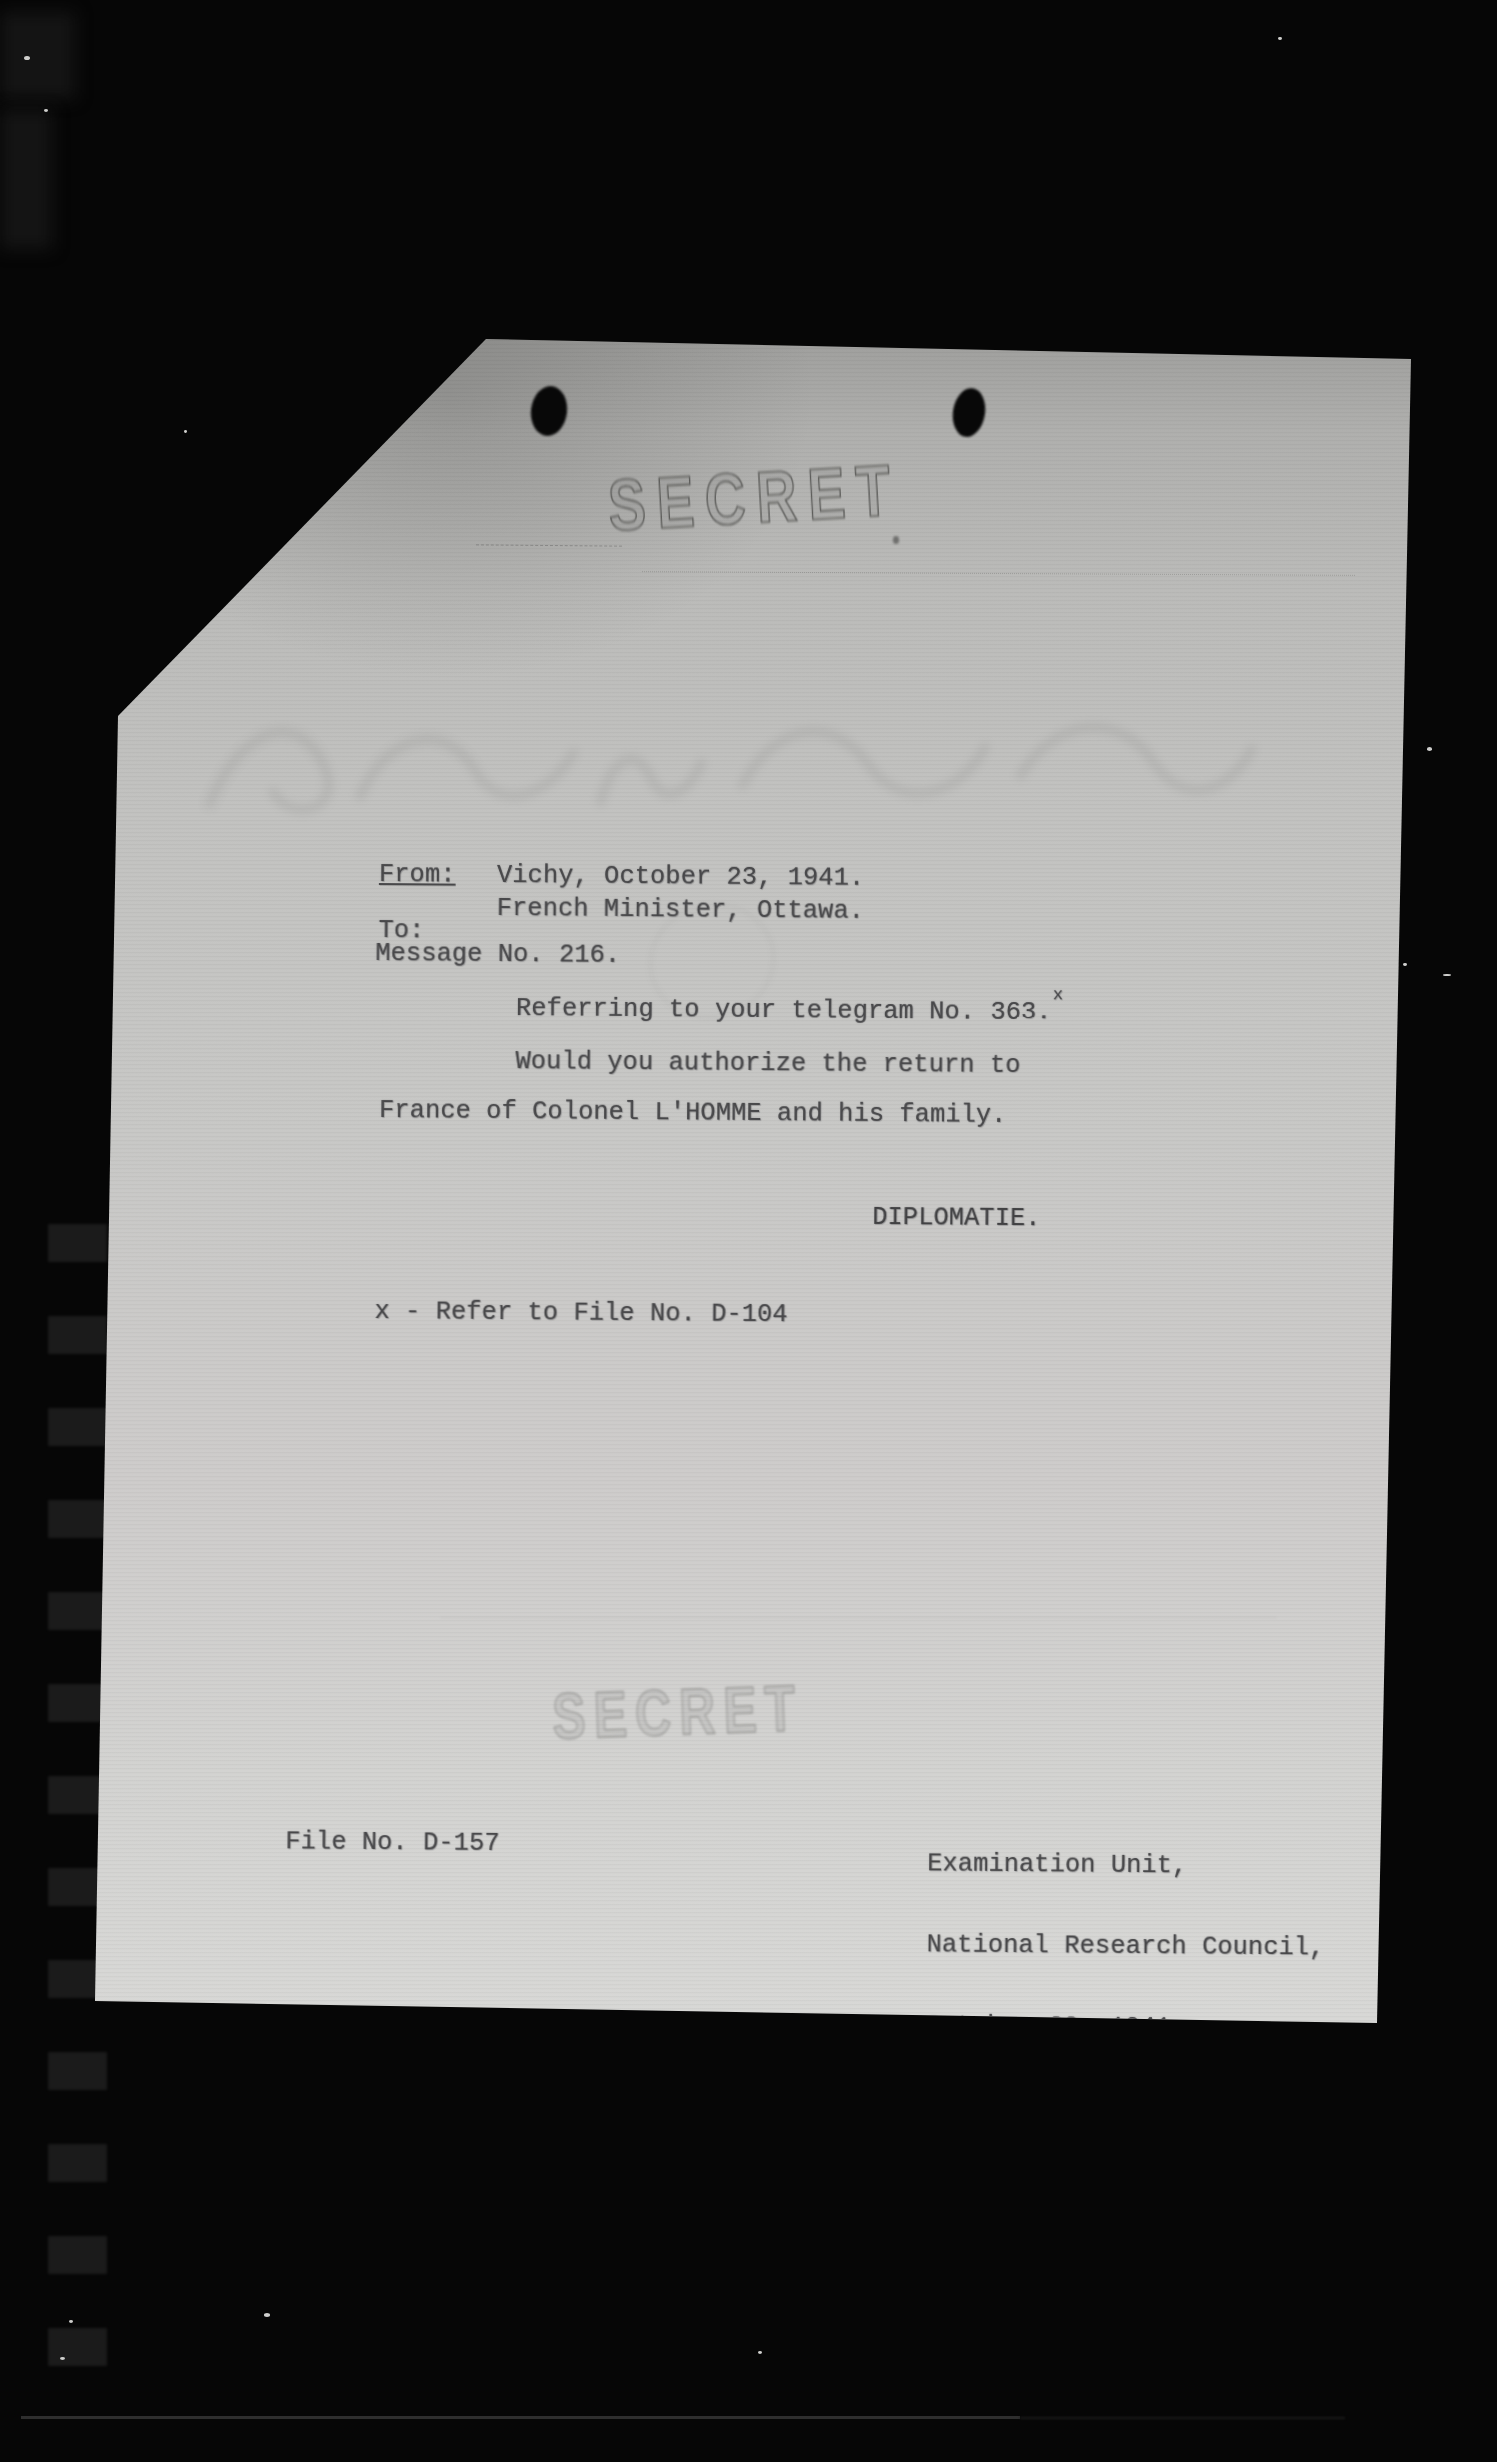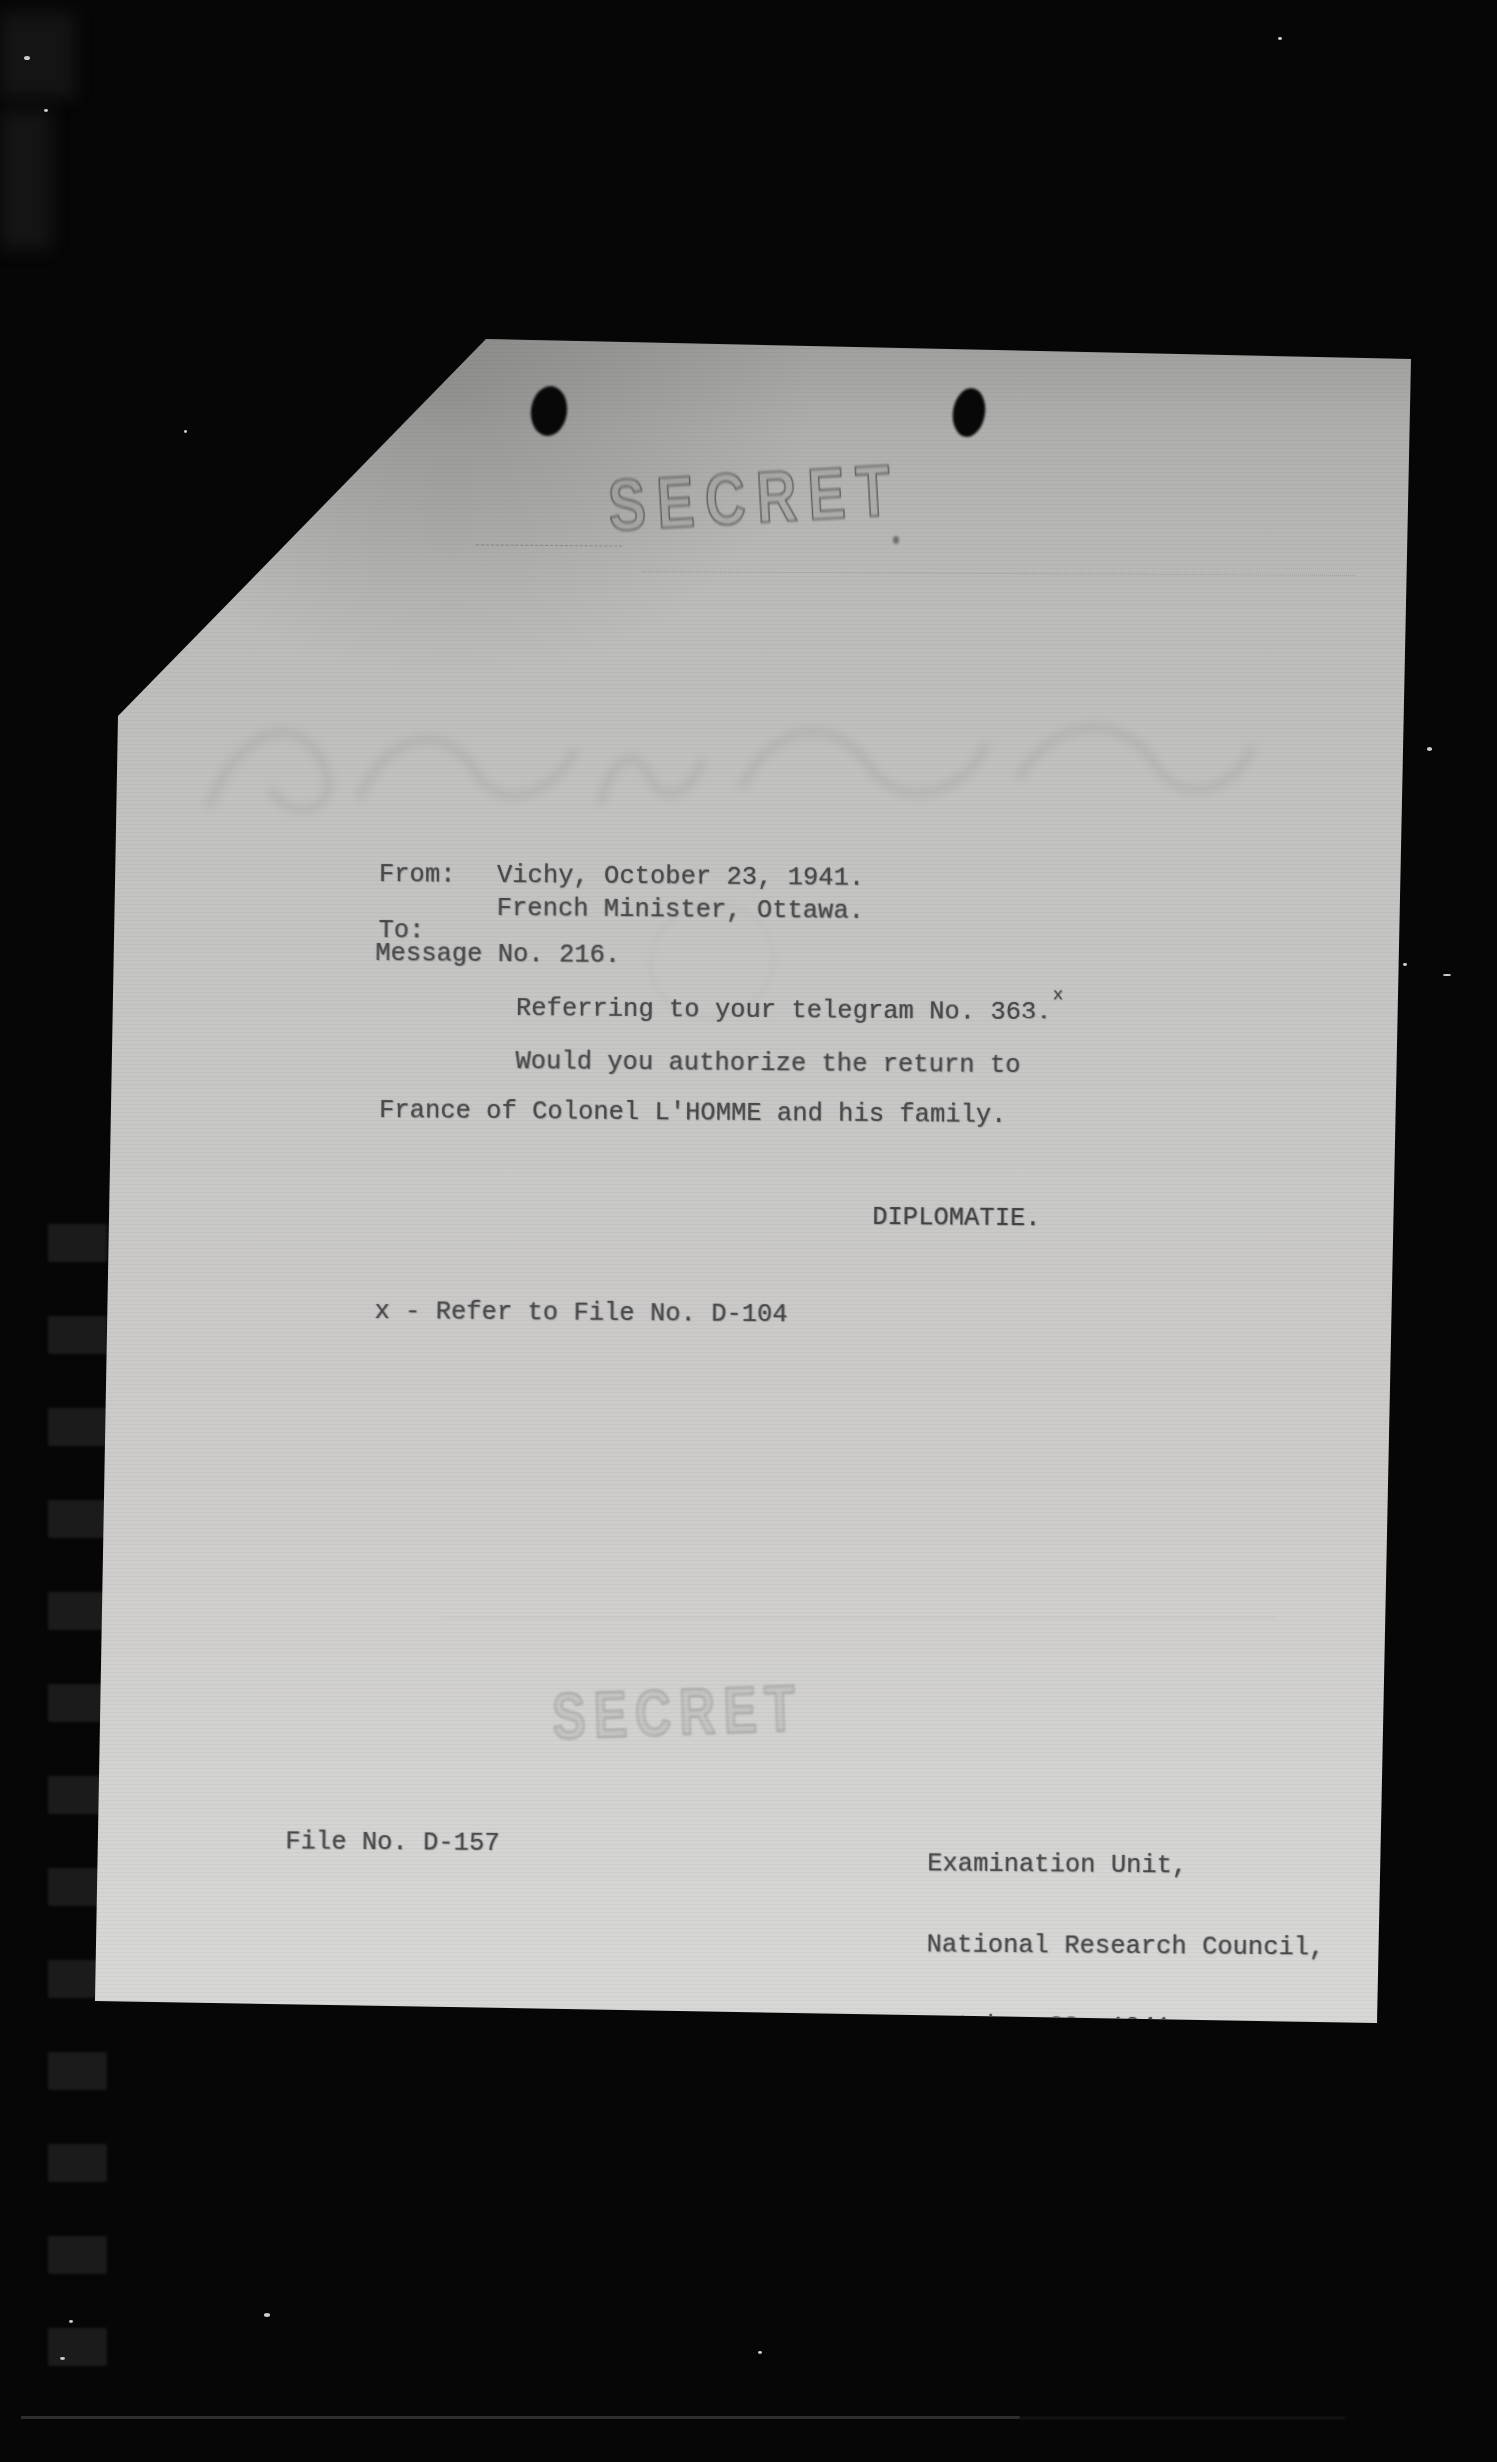--- a/index.html
+++ b/index.html
@@ -113,21 +113,21 @@
     font-size:25.5px;line-height:28px;
     color:#48484a;
     white-space:pre;
     text-shadow:0 0 1.2px rgba(70,70,72,0.55), 0.9px 0.9px 0.6px rgba(70,70,72,0.22);
     filter:blur(0.4px);
   }
   .t sup{
     font-size:17.4px;line-height:17.4px;
     position:relative;top:-10px;left:1.2px;
   }
-  .t-from-label{left:379px;top:861px;}
+  .t-from-label{left:379px;top:861px;text-decoration:underline;}
   .t-from-value{left:497px;top:861px;}
   .t-to-label{left:379px;top:917px;}
   .t-to-value{left:497px;top:894px;}
   .t-message{left:376px;top:940px;}
   .t-body1{left:517px;top:991px;}
   .t-body2{left:517px;top:1047px;}
   .t-body3{left:381px;top:1097px;}
   .t-signature{left:875px;top:1200px;color:#414143;}
   .t-footnote{left:378px;top:1298px;}
   .t-fileno{left:293px;top:1829px;}

